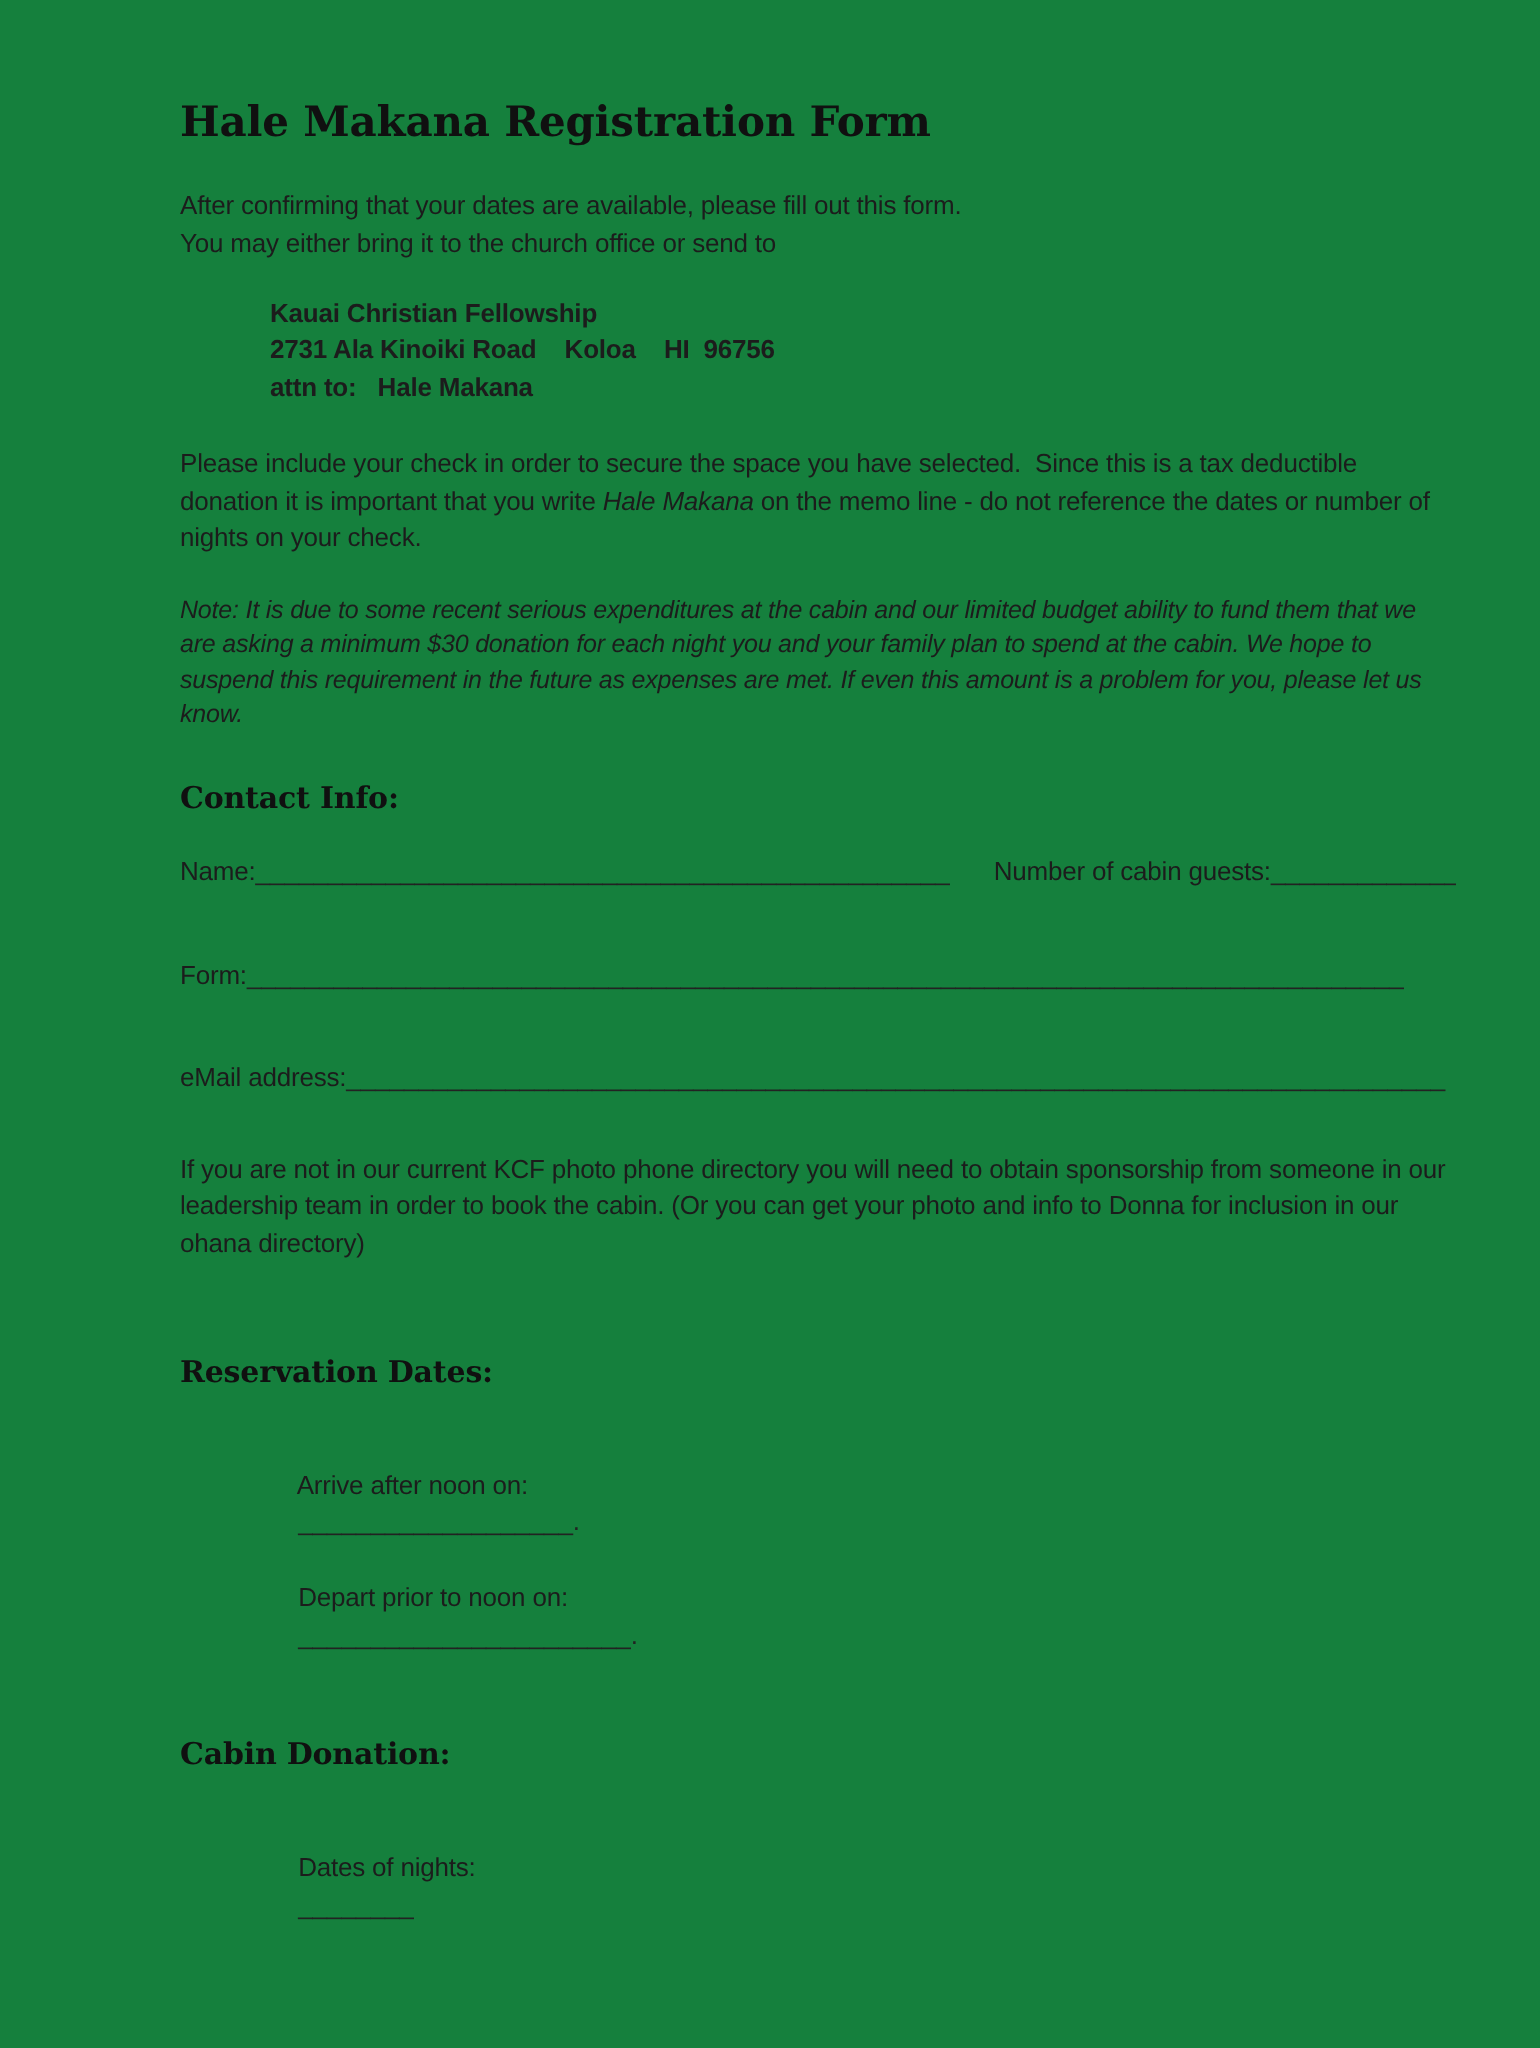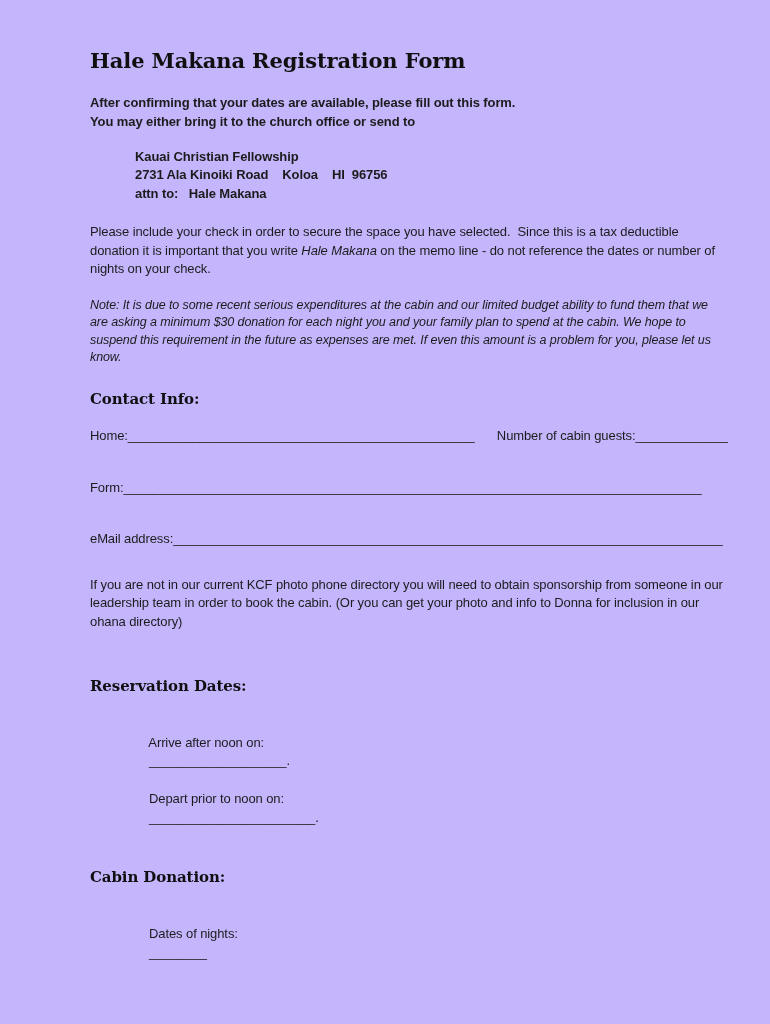--- a/index.html
+++ b/index.html
@@ -1,20 +1,20 @@
 <!DOCTYPE html>
 <html><head>
 <meta charset="utf-8">
 <style>
   * { margin: 0; padding: 0; box-sizing: border-box; }
   html, body { background: #ffffff; }
   .page {
     width: 770px;
     height: 1024px;
-    background: #c4b5fd;
+    background: #15803d;
     color: #1c1c1c;
     font-family: "Liberation Sans", sans-serif;
     font-size: 13px;
     line-height: 1.45;
     letter-spacing: -0.1px;
     padding: 46px 42px 0 90px;
     overflow: hidden;
   }
   .title {
     font-family: "DejaVu Serif", serif;
@@ -23,21 +23,21 @@
     color: #101010;
     margin-bottom: 18px;
   }
   .section-heading {
     font-family: "DejaVu Serif", serif;
     font-size: 15px;
     font-weight: bold;
     color: #101010;
   }
   .para { white-space: pre-wrap; }
-  .intro { margin-top: 2px; font-weight: bold; }
+  .intro { margin-top: 2px; }
   .address-block {
     margin-top: 16px;
     margin-left: 45px;
     font-weight: bold;
     line-height: 1.4;
   }
   .address-block div { white-space: pre; }
   .check-para { margin-top: 20px; }
   .italic { font-style: italic; }
   .note-para { margin-top: 18px; font-style: italic; font-size: 12.5px; line-height: 1.38; }
@@ -80,21 +80,21 @@
     <div>attn to:   Hale Makana</div>
   </div>
 
   <div class="para check-para"><span>Please include your check in order to secure the space you have selected.  Since this is a tax deductible donation it is important that you write </span><span class="italic">Hale Makana</span><span> on the memo line - do not reference the dates or number of nights on your check.</span></div>
 
   <div class="para note-para">Note: It is due to some recent serious expenditures at the cabin and our limited budget ability to fund them that we are asking a minimum $30 donation for each night you and your family plan to spend at the cabin. We hope to suspend this requirement in the future as expenses are met. If even this amount is a problem for you, please let us know.</div>
 
   <h2 class="section-heading contact-heading">Contact Info:</h2>
 
   <div class="frow name-row">
-    <span>Home:</span>
+    <span>Name:</span>
     <span class="blank ml4">________________________________________________</span>
     <span class="push-right">Number of cabin guests:</span>
     <span class="blank ml4">______________</span>
   </div>
 
   <div class="frow phone-row">
     <span>Form:</span>
     <span class="blank ml4">________________________________________________________________________________</span>
   </div>
 

